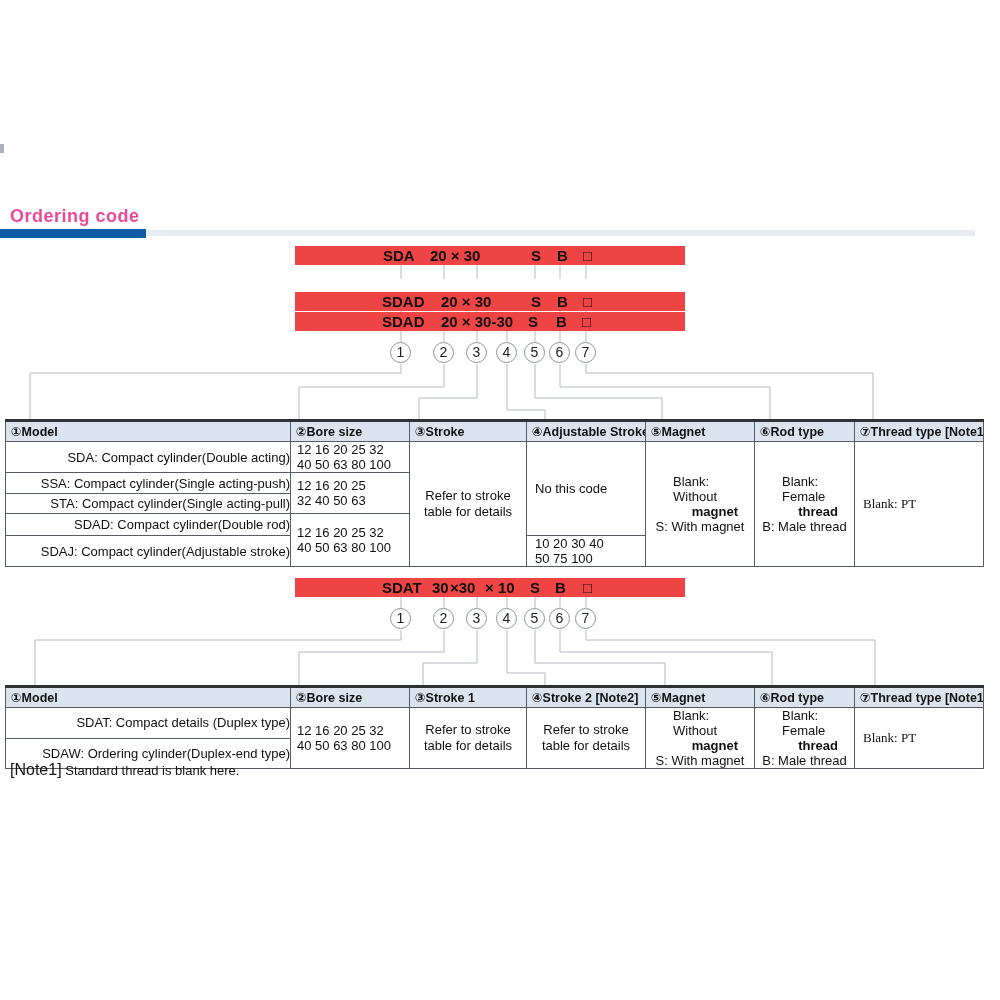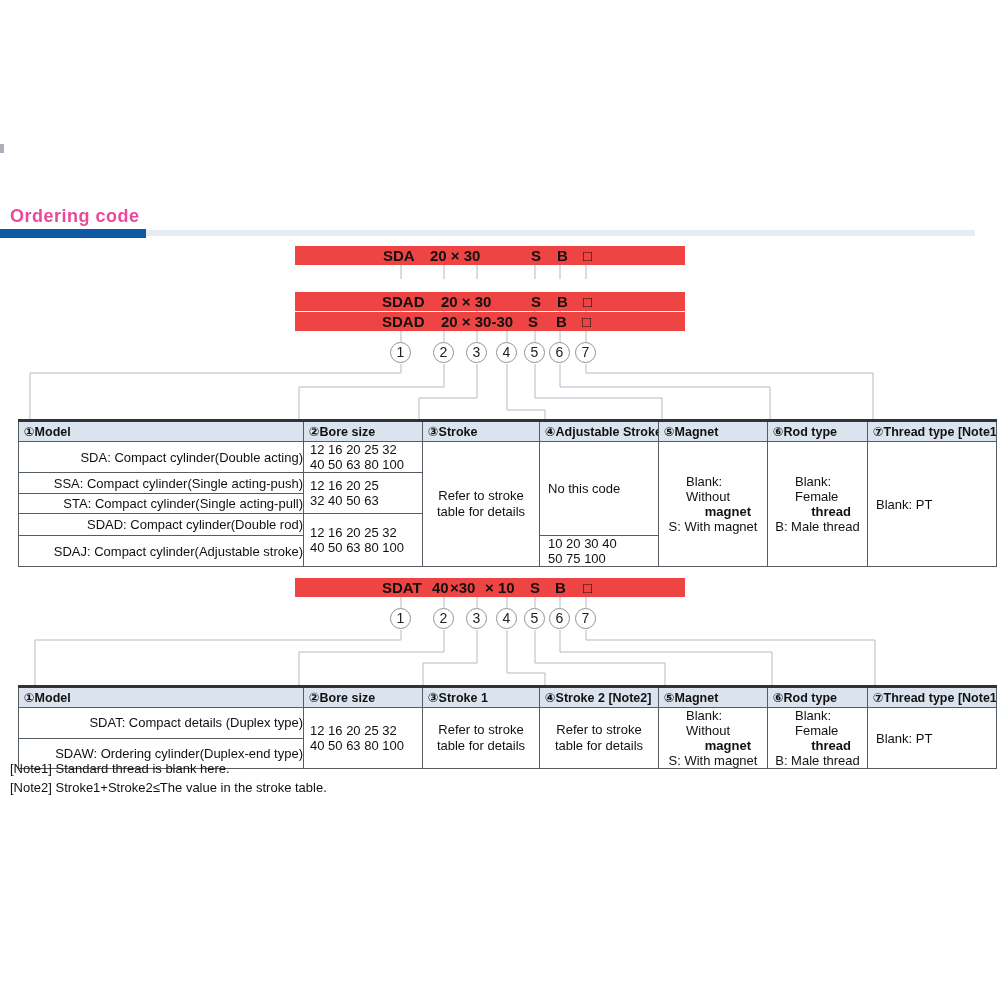--- a/index.html
+++ b/index.html
@@ -19,40 +19,40 @@
   .sq { font-size:13px; font-weight:normal; color:#333; }
 
   
   .num-circle { position:absolute; width:21px; height:21px; border:1px solid #8d949d; border-radius:50%;
                 background:#fff; text-align:center; line-height:19px; font-size:14px; color:#222; }
 
   
   #wires { position:absolute; left:0; top:0; pointer-events:none; }
 
   
-  table.otable { position:absolute; left:18px; border-collapse:collapse; table-layout:fixed; width:978px;
+  table.otable { position:absolute; left:5px; border-collapse:collapse; table-layout:fixed; width:978px;
                  font-size:13px; color:#111; }
   table.otable th, table.otable td { border:1px solid #555c64; vertical-align:middle; }
   table.otable { border-top:3px solid #2e3338; }
   table.otable th { background:#dbe3ee; text-align:left; font-size:12.5px; font-weight:bold;
                     padding:2px 2px 2px 5px; white-space:nowrap; overflow:hidden; }
   td.model { text-align:right; padding-left:8px; }
   td.bore  { text-align:left; padding-left:6px; line-height:15px; }
   td.ctr   { text-align:center; line-height:16px; }
   td.adj   { text-align:left; padding-left:8px; }
-  td.plain { text-align:left; padding-left:8px; }
+  td.plain { text-align:left; padding-left:8px;font-family:Liberation Serif, serif; }
   .pre { white-space:pre-line; }
   td.stack { padding:0 6px; line-height:15px; }
   td.stack .l1 { text-align:left;margin-left:21px; }
   td.stack .l2 { text-align:right; padding-right:10px;font-weight:bold; }
   td.stack .l3 { text-align:center; }
 
   
   .note { position:absolute; left:10px; font-size:13px; color:#111; }
-  .note .tag { font-size:13px; }
+  .note .tag { font-size:16px; }
 </style>
 </head>
 <body>
 
 <div id="page">
 
   <div class="edge-mark"></div>
   <div class="page-title">Ordering code</div>
   <div class="title-track"></div>
   <div class="title-accent"></div>
@@ -170,21 +170,21 @@
     <tr style="height:26px">
       <td class="model">SDAJ: Compact cylinder(Adjustable stroke)</td>
       <td class="adj pre">10 20 30 40
 50 75 100</td>
     </tr>
   </tbody>
     </table>
 
   <div class="code-bar" style="top:578px">
     <span style="left:87px">SDAT</span>
-    <span style="left:137px">40</span>
+    <span style="left:137px">30</span>
     <span style="left:155px">×30</span>
     <span style="left:190px">× 10</span>
     <span style="left:235px">S</span>
     <span style="left:260px">B</span>
     <span style="left:288px" class="sq">□</span>
   </div>
 
   <div class="num-circle" style="left:390px;top:608px">1</div>
   <div class="num-circle" style="left:433px;top:608px">2</div>
   <div class="num-circle" style="left:466px;top:608px">3</div>
@@ -233,15 +233,14 @@
       </td>
       <td class="plain" rowspan="2">Blank: PT</td>
     </tr>
     <tr style="height:24px">
       <td class="model">SDAW: Ordering cylinder(Duplex-end type)</td>
     </tr>
   </tbody>
     </table>
 
   <div class="note" style="top:761px"><span class="tag">[Note1]</span><span> Standard thread is blank here.</span></div>
-  <div class="note" style="top:780px"><span class="tag">[Note2]</span><span> Stroke1+Stroke2≤The value in the stroke table.</span></div>
 
 </div>
 
 </body></html>

